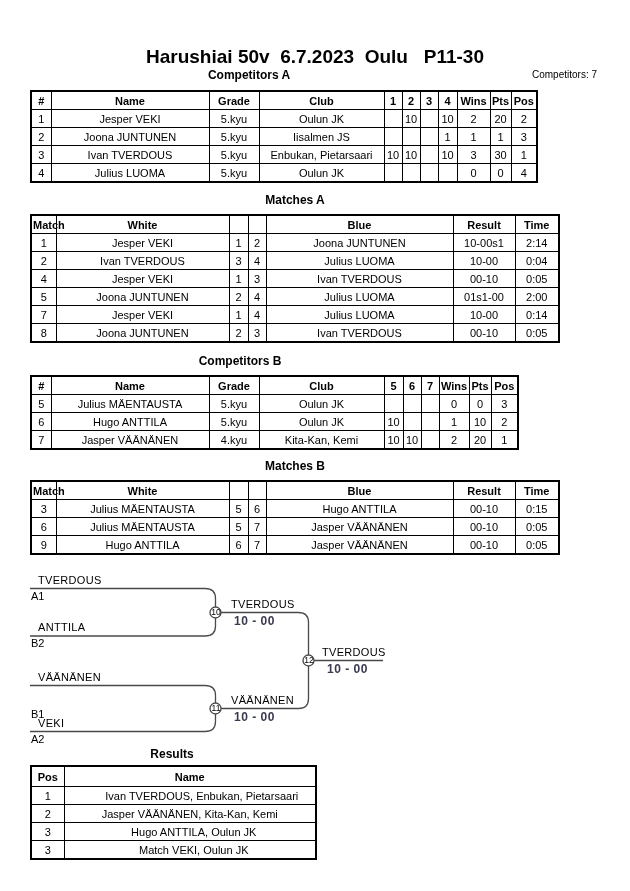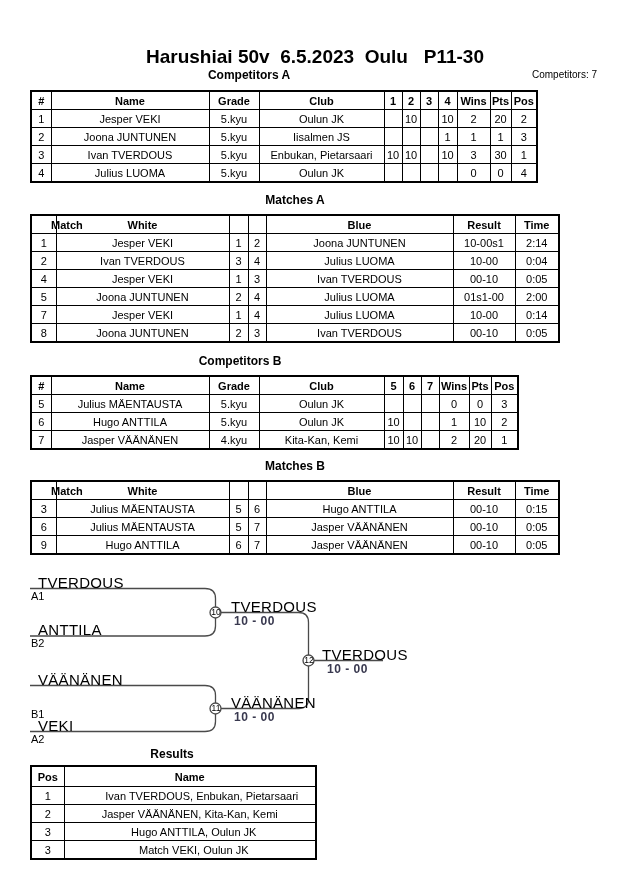--- a/index.html
+++ b/index.html
@@ -11,30 +11,30 @@
   .comp-count{font-size:10px;white-space:nowrap}
   table.tbl{border-collapse:collapse;table-layout:fixed;font-size:11px;border:2px solid #000}
   .tbl th,.tbl td{border:1px solid #000;padding:0;height:17px;text-align:center;
                   vertical-align:middle;overflow:hidden;white-space:nowrap;font-weight:normal}
   .tbl th{font-weight:bold}
   .left{text-align:left;padding-left:7px}
   .club{text-align:left;padding-left:6px}
   .hl{border-left-style:hidden}
   .hr{border-right-style:hidden}
   .tk{border-left:2px solid #000}
-  th.matchh{text-align:center;padding-left:19px;overflow:visible}
-  .bk-name{font-size:15px;letter-spacing:0.3px;white-space:nowrap}
+  th.matchh{text-align:center;padding-left:1px;overflow:visible}
+  .bk-name{font-size:11px;letter-spacing:0.3px;white-space:nowrap}
   .bk-seed{font-size:11px;white-space:nowrap}
   .bk-score{font-size:12px;font-weight:bold;letter-spacing:0.5px;color:#39394f;white-space:nowrap}
   .bk-num{font-size:8.5px;width:20px;text-align:center;white-space:nowrap}
 </style>
 </head>
 <body>
 
-<div class="abs page-title">Harushiai 50v  6.5.2023  Oulu   P11-30</div>
+<div class="abs page-title">Harushiai 50v  6.7.2023  Oulu   P11-30</div>
 <div class="abs sec-title" style="left:249px;top:68px">Competitors A</div>
 <div class="abs comp-count" style="right:33px;top:69px">Competitors: 7</div>
 
 <table class="tbl abs" style="left:30px;top:90px;width:506px">
   <colgroup>
       <col style="width:20px">
       <col style="width:158px">
       <col style="width:50px">
       <col style="width:125px">
       <col style="width:18px">

